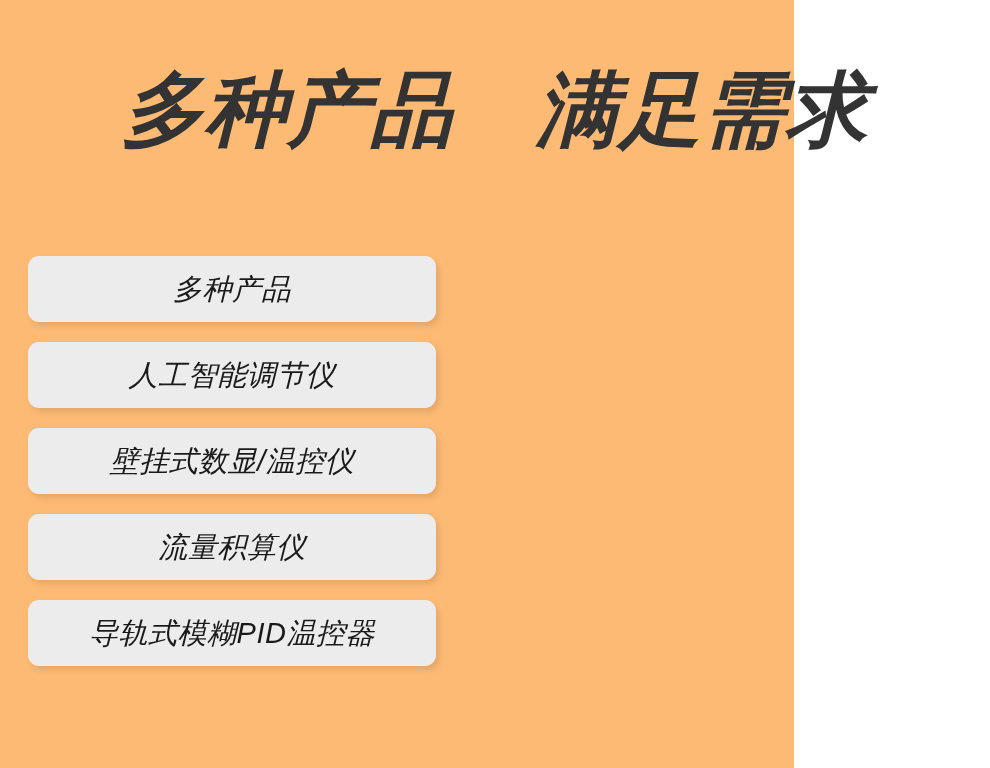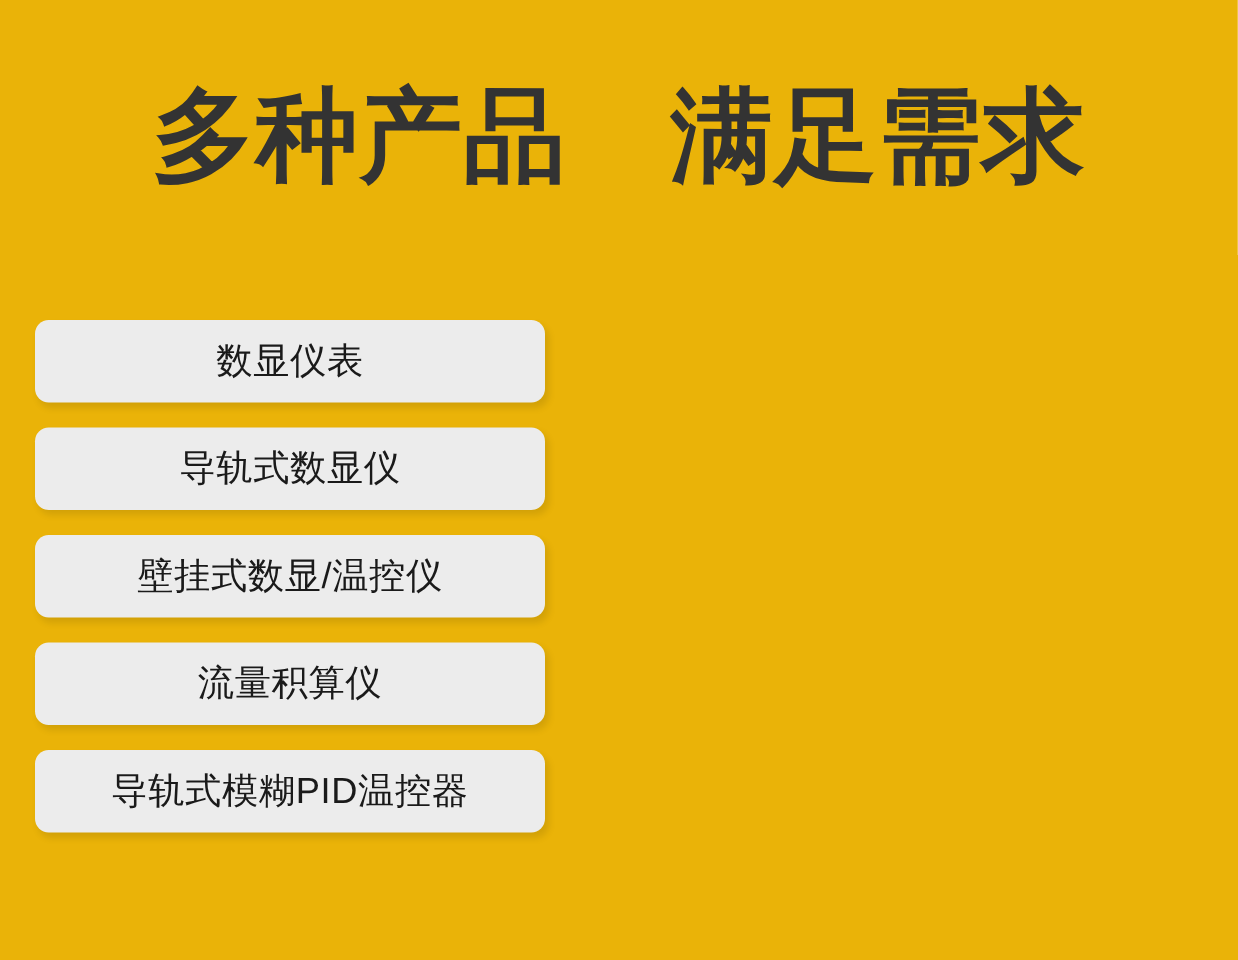--- a/index.html
+++ b/index.html
@@ -9,24 +9,25 @@
   body {
     width: 990px;
     height: 768px;
     background: #ffffff;
     font-family: "Liberation Sans", "DejaVu Sans", sans-serif;
     overflow: hidden;
   }
 
   .poster {
     position: relative;
-    width: 990px;
+    width: 794px;
     height: 768px;
-    background: #eab308;
+    background: #fdba74;
     box-sizing: border-box;
+    font-style: italic;
   }
 
   
   .heading {
     position: absolute;
     top: 62px;
     left: 0;
     width: 990px;
     text-align: center;
     font-size: 82px;
@@ -77,24 +78,24 @@
 <body>
 
 <div class="poster">
 
   <div class="heading">多种产品　满足需求</div>
 
   <div class="columns">
 
     <div class="column">
       <div class="pill">
-        <span class="pill-label">数显仪表</span>
+        <span class="pill-label">多种产品</span>
       </div>
       <div class="pill">
-        <span class="pill-label">导轨式数显仪</span>
+        <span class="pill-label">人工智能调节仪</span>
       </div>
       <div class="pill">
         <span class="pill-label">壁挂式数显/温控仪</span>
       </div>
       <div class="pill">
         <span class="pill-label">流量积算仪</span>
       </div>
       <div class="pill">
         <span class="pill-label">导轨式模糊PID温控器</span>
       </div>

